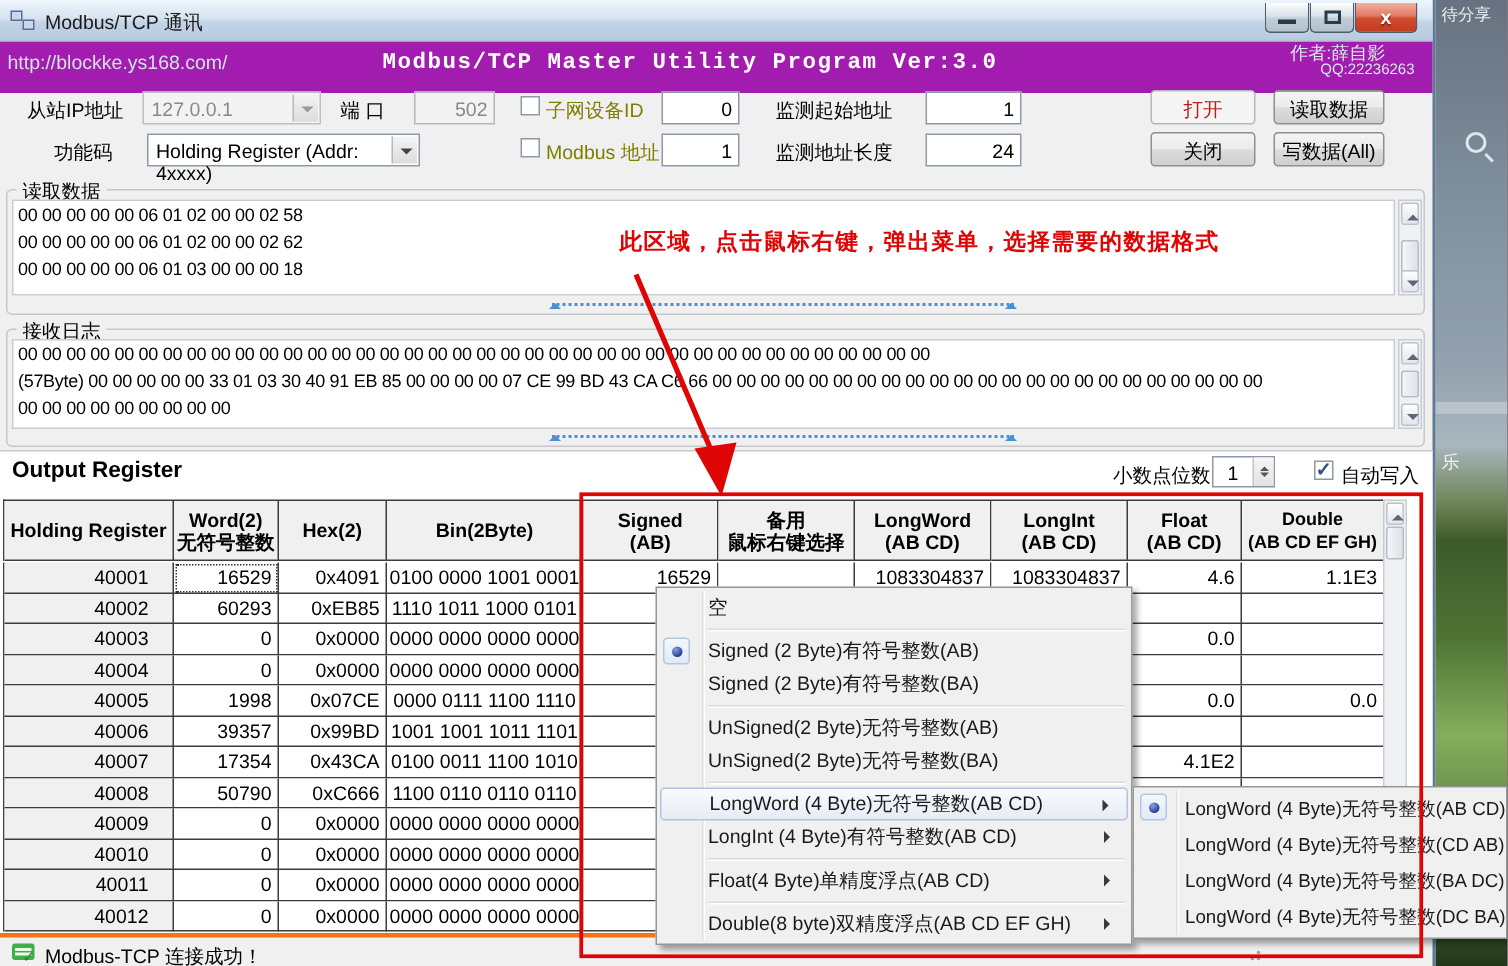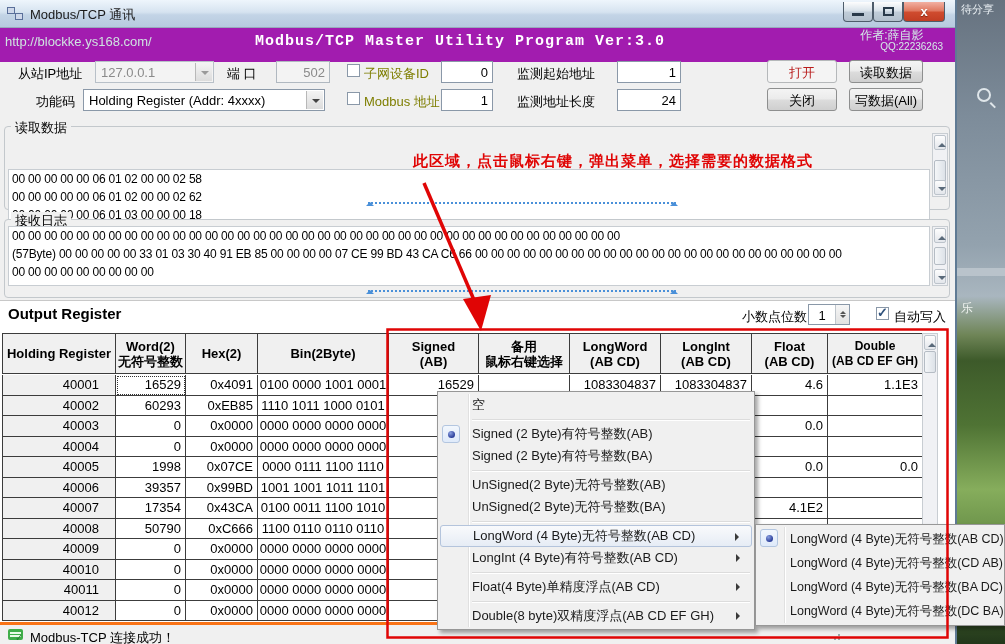--- a/index.html
+++ b/index.html
@@ -198,35 +198,35 @@
     <div class="field disabled" style="left:276px; top:61px; width:54px;">502</div>
     <div class="chk" style="left:347px; top:64px;"></div>
     <div class="lbl olive" style="left:364px; top:65px;">子网设备ID</div>
     <div class="field" style="left:441px; top:61px; width:52px;">0</div>
     <div class="lbl" style="left:517px; top:65px;">监测起始地址</div>
     <div class="field" style="left:617px; top:61px; width:64px;">1</div>
     <div class="btn disabled" style="left:767px; top:60px; width:70px;">打开</div>
     <div class="btn" style="left:849px; top:60px; width:74px;">读取数据</div>
 
     <div class="lbl" style="left:36px; top:93px;">功能码</div>
-    <div class="combo" style="left:83px; top:89px; width:242px;">
+    <div class="combo" style="left:98px; top:89px; width:182px;">
       <span>Holding Register (Addr: 4xxxx)</span><div class="arrow"></div>
     </div>
     <div class="chk" style="left:347px; top:92px;"></div>
     <div class="lbl olive" style="left:364px; top:93px;">Modbus 地址</div>
     <div class="field" style="left:441px; top:89px; width:52px;">1</div>
     <div class="lbl" style="left:517px; top:93px;">监测地址长度</div>
     <div class="field" style="left:617px; top:89px; width:64px;">24</div>
     <div class="btn" style="left:767px; top:88px; width:70px;">关闭</div>
     <div class="btn" style="left:849px; top:88px; width:74px;">写数据(All)</div>
 
     <div class="group" style="left:4px; top:126px; width:946px; height:84px;">
       <div class="legend">读取数据</div>
     </div>
-    <div class="logarea" style="left:8px; top:133px; width:922px; height:64px;margin-top:36px;">
+    <div class="logarea" style="left:8px; top:133px; width:922px; height:64px;">
         <div class="log-line">00 00 00 00 00 06 01 02 00 00 02 58</div>
         <div class="log-line">00 00 00 00 00 06 01 02 00 00 02 62</div>
         <div class="log-line">00 00 00 00 00 06 01 03 00 00 00 18</div>
       </div>
     <div class="vsb" style="left:932px; top:133px; height:64px;">
       <div class="up"></div>
       <div class="thumb" style="top:26px;"></div>
       <div class="dn"></div>
     </div>
     <div class="dotbar" style="left:368px; top:202px; width:308px;">

